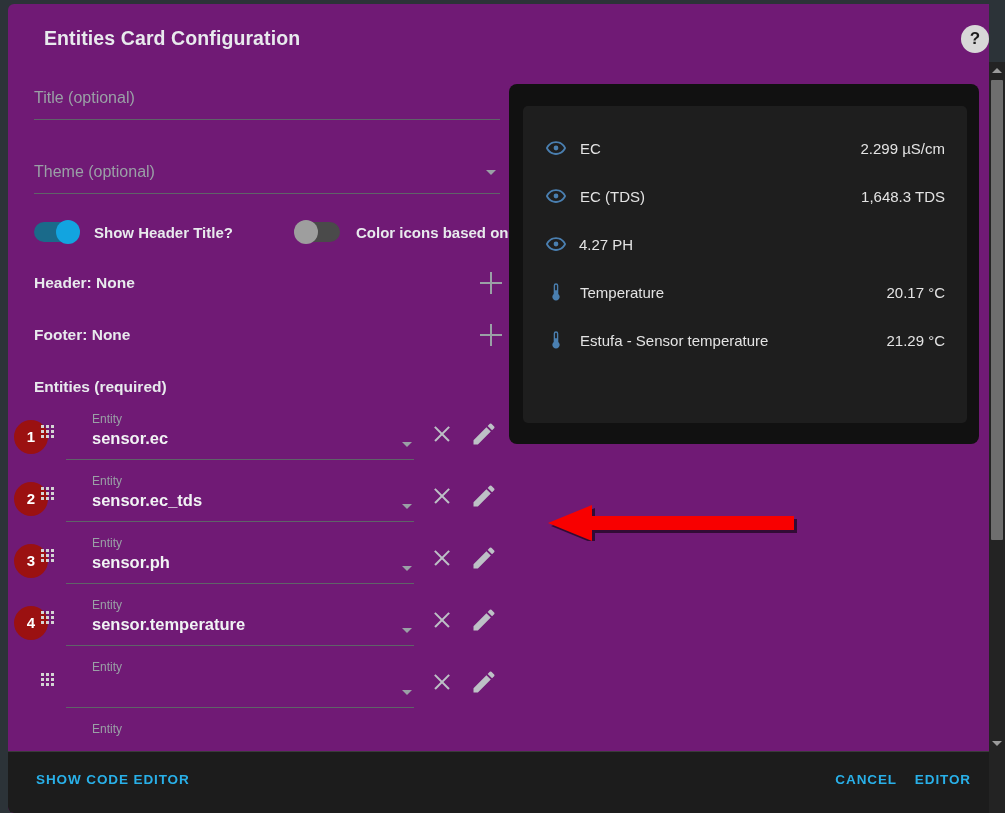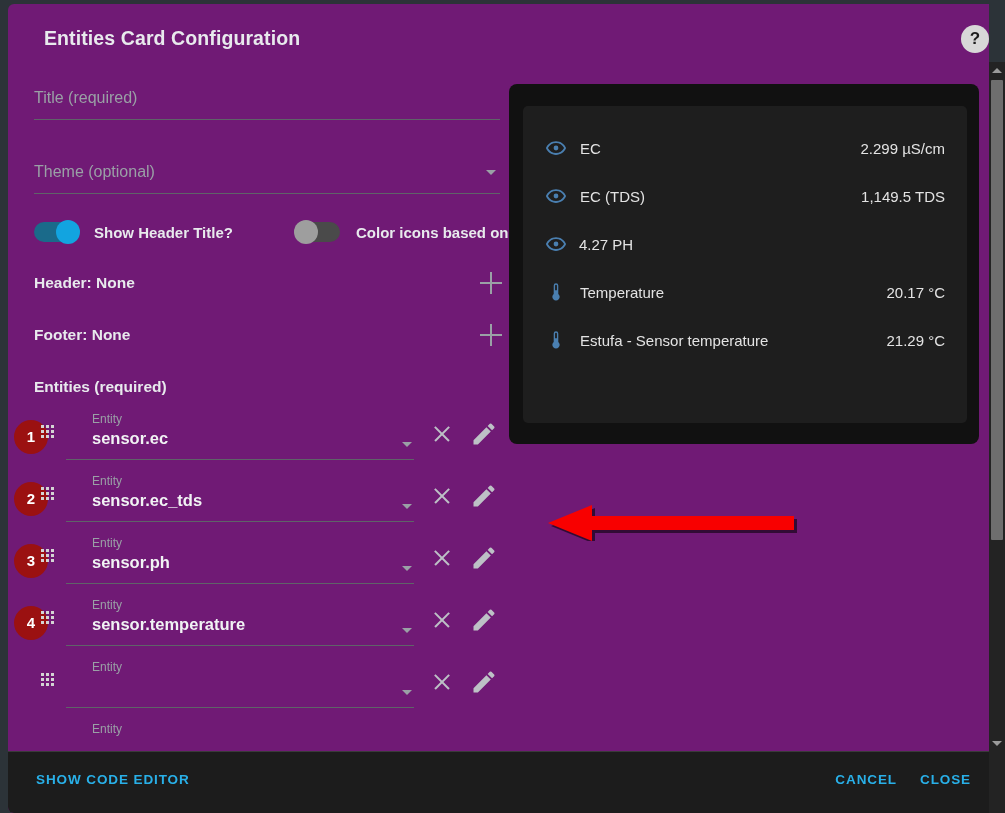--- a/index.html
+++ b/index.html
@@ -397,21 +397,21 @@
   <div id="header">
     <div id="dialog-title">Entities Card Configuration</div>
     <div id="help-button">?</div>
   </div>
 
   <div id="content">
 
     <div id="editor">
 
       <div class="textfield">
-        <div class="tf-label">Title (required)</div>
+        <div class="tf-label">Title (optional)</div>
       </div>
 
       <div style="height:18px"></div>
 
       <div class="textfield">
         <div class="tf-label">Theme (optional)</div>
         <div class="tf-caret"></div>
       </div>
 
       <div id="toggles">
@@ -587,21 +587,21 @@
         </div>
 
         <div class="preview-row">
           <span class="pv-icon">
             <svg width="22" height="22" viewBox="0 0 24 24">
                 <path fill="#4a7fb0" d="M12 6.5c3.79 0 7.17 2.13 8.82 5.5-1.65 3.37-5.03 5.5-8.82 5.5S4.83 15.37 3.18 12C4.83 8.63 8.21 6.5 12 6.5m0-2C7 4.5 2.73 7.61 1 12c1.73 4.39 6 7.5 11 7.5s9.27-3.11 11-7.5c-1.73-4.39-6-7.5-11-7.5z"></path>
                 <circle cx="12" cy="12" r="2.6" fill="#4a7fb0"></circle>
               </svg>
           </span>
           <span class="pv-name">EC (TDS)</span>
-          <span class="pv-state">1,149.5 TDS</span>
+          <span class="pv-state">1,648.3 TDS</span>
         </div>
 
         <div class="preview-row">
           <span class="pv-icon">
             <svg width="22" height="22" viewBox="0 0 24 24">
                 <path fill="#4a7fb0" d="M12 6.5c3.79 0 7.17 2.13 8.82 5.5-1.65 3.37-5.03 5.5-8.82 5.5S4.83 15.37 3.18 12C4.83 8.63 8.21 6.5 12 6.5m0-2C7 4.5 2.73 7.61 1 12c1.73 4.39 6 7.5 11 7.5s9.27-3.11 11-7.5c-1.73-4.39-6-7.5-11-7.5z"></path>
                 <circle cx="12" cy="12" r="2.6" fill="#4a7fb0"></circle>
               </svg>
           </span>
           <span class="pv-state">4.27 PH</span>
@@ -629,21 +629,21 @@
 
 
       </div>
     </div>
 
   </div>
 
   <div id="footer">
     <div class="footer-btn" id="btn-show-code">SHOW CODE EDITOR</div>
     <div class="footer-btn" id="btn-cancel">CANCEL</div>
-    <div class="footer-btn" id="btn-close">CLOSE</div>
+    <div class="footer-btn" id="btn-close">EDITOR</div>
   </div>
 
 </div>
 
 <div id="annotation-arrow">
   <svg width="250" height="36" viewBox="0 0 250 36">
     <g transform="translate(3,3)">
       <polygon points="0,18 44,0 44,11 246,11 246,25 44,25 44,36" fill="#000000" opacity="0.55"></polygon>
     </g>
     <polygon points="0,18 44,0 44,11 246,11 246,25 44,25 44,36" fill="#f80000"></polygon>

